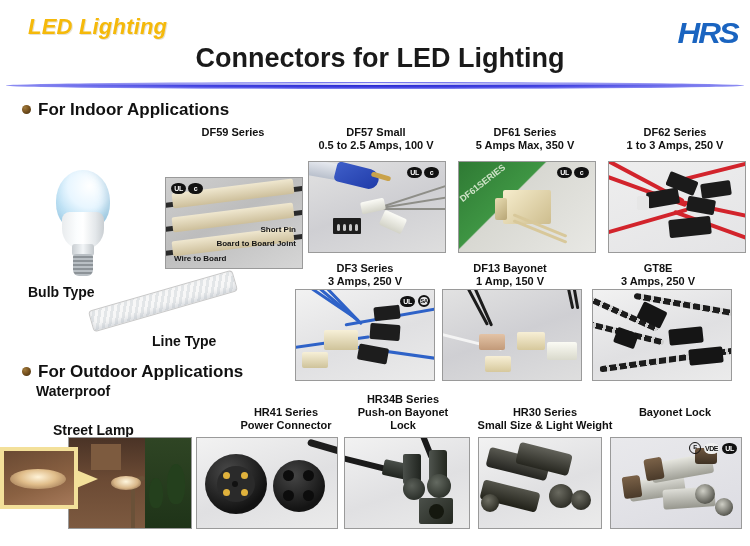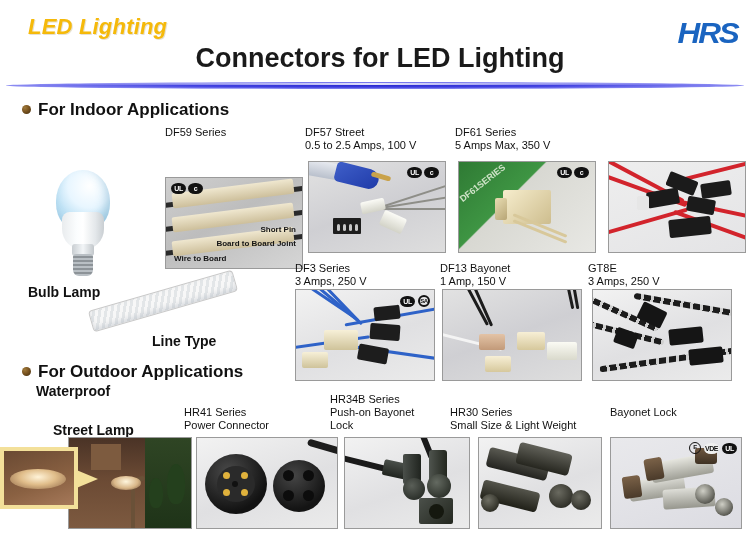--- a/index.html
+++ b/index.html
@@ -75,22 +75,22 @@
     white-space: nowrap;
   }
   #lbl-waterproof { left: 36px; top: 383px; }
   #lbl-bulb  { left: 28px;  top: 284px; font-size: 14px; }
   #lbl-line  { left: 152px; top: 333px; font-size: 14px; }
   #lbl-street{ left: 53px;  top: 422px; font-size: 14px; }
 
   
   .caption {
     position: absolute;
-    text-align: left;
-    font-size: 11px; font-weight: normal; color: #111;
+    text-align: center;
+    font-size: 11px; font-weight: bold; color: #111;
     line-height: 13px;
     white-space: nowrap;
   }
 
   
   .photo {
     position: absolute;
     border: 1px solid #9a9a9a;
     overflow: hidden;
     background: #d8d8d8;
@@ -217,35 +217,39 @@
   <div class="section-head" id="sec-indoor">
     <span class="bullet"></span><span>For Indoor Applications</span>
   </div>
 
   <div id="bulb-wrap">
     <div class="bulb-glass"></div>
     <div class="bulb-body"></div>
     <div class="bulb-neck"></div>
     <div class="bulb-screw"></div>
   </div>
-  <div class="plain-label" id="lbl-bulb">Bulb Lamp</div>
+  <div class="plain-label" id="lbl-bulb">Bulb Type</div>
 
   <div id="line-bar"></div>
   <div class="plain-label" id="lbl-line">Line Type</div>
 
   <div class="caption" style="left:165px; top:126px; width:136px;">
     <div>DF59 Series</div>
   </div>
   <div class="caption" style="left:305px; top:126px; width:142px;">
-    <div>DF57 Street</div>
+    <div>DF57 Small</div>
     <div>0.5 to 2.5 Amps, 100 V</div>
   </div>
   <div class="caption" style="left:455px; top:126px; width:140px;">
     <div>DF61 Series</div>
     <div>5 Amps Max, 350 V</div>
+  </div>
+  <div class="caption" style="left:605px; top:126px; width:140px;">
+    <div>DF62 Series</div>
+    <div>1 to 3 Amps, 250 V</div>
   </div>
 
   <div class="photo bg-gray" style="left:165px; top:161px; width:138px; height:92px;">
     <div class="inner">
       <div class="wire" style="left:-4px; top:16px; width:150px; height:5px; background:#2a2a2a; transform:rotate(-7deg);"></div>
       <div class="wire" style="left:-4px; top:40px; width:150px; height:5px; background:#2a2a2a; transform:rotate(-7deg);"></div>
       <div class="wire" style="left:-4px; top:64px; width:150px; height:5px; background:#2a2a2a; transform:rotate(-7deg);"></div>
       <div class="cn" style="left:6px; top:8px; width:122px; height:15px; background:linear-gradient(to bottom,#efe7cf,#cdbf9b); transform:rotate(-7deg);"></div>
       <div class="cn" style="left:6px; top:32px; width:122px; height:15px; background:linear-gradient(to bottom,#efe7cf,#cdbf9b); transform:rotate(-7deg);"></div>
       <div class="cn" style="left:6px; top:56px; width:122px; height:15px; background:linear-gradient(to bottom,#efe7cf,#cdbf9b); transform:rotate(-7deg);"></div>
@@ -384,21 +388,21 @@
       <div style="position:absolute; left:22px; top:6px; width:30px; height:26px; background:#7d5b3f;"></div>
       <div style="position:absolute; right:6px; top:26px; width:18px; height:40px; border-radius:50% 50% 40% 40%; background:#24401d;"></div>
       <div style="position:absolute; right:28px; top:40px; width:14px; height:30px; border-radius:50% 50% 40% 40%; background:#24401d;"></div>
     </div>
   </div>
   <div class="callout-tail"></div>
   <div class="callout">
     <div class="glowpod"></div>
   </div>
 
-  <div class="caption" style="left:184px; top:406px; width:156px;">
+  <div class="caption" style="left:208px; top:406px; width:156px;">
     <div>HR41 Series</div>
     <div>Power Connector</div>
   </div>
   <div class="caption" style="left:330px; top:393px; width:146px;">
     <div>HR34B Series</div>
     <div>Push-on Bayonet</div>
     <div>Lock</div>
   </div>
   <div class="caption" style="left:450px; top:406px; width:190px;">
     <div>HR30 Series</div>

